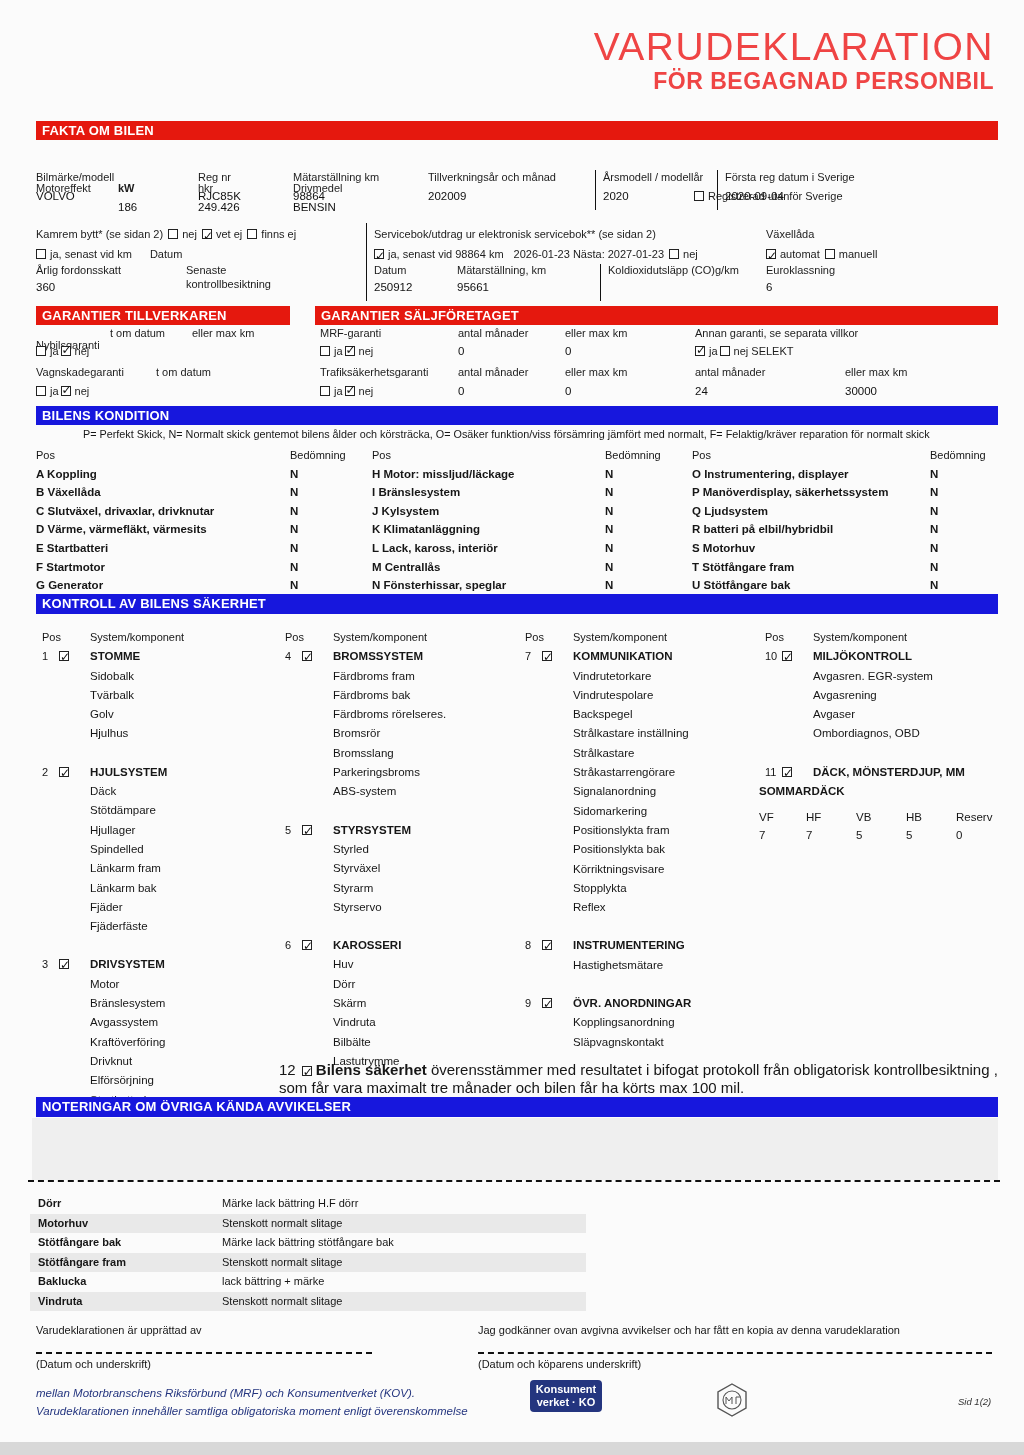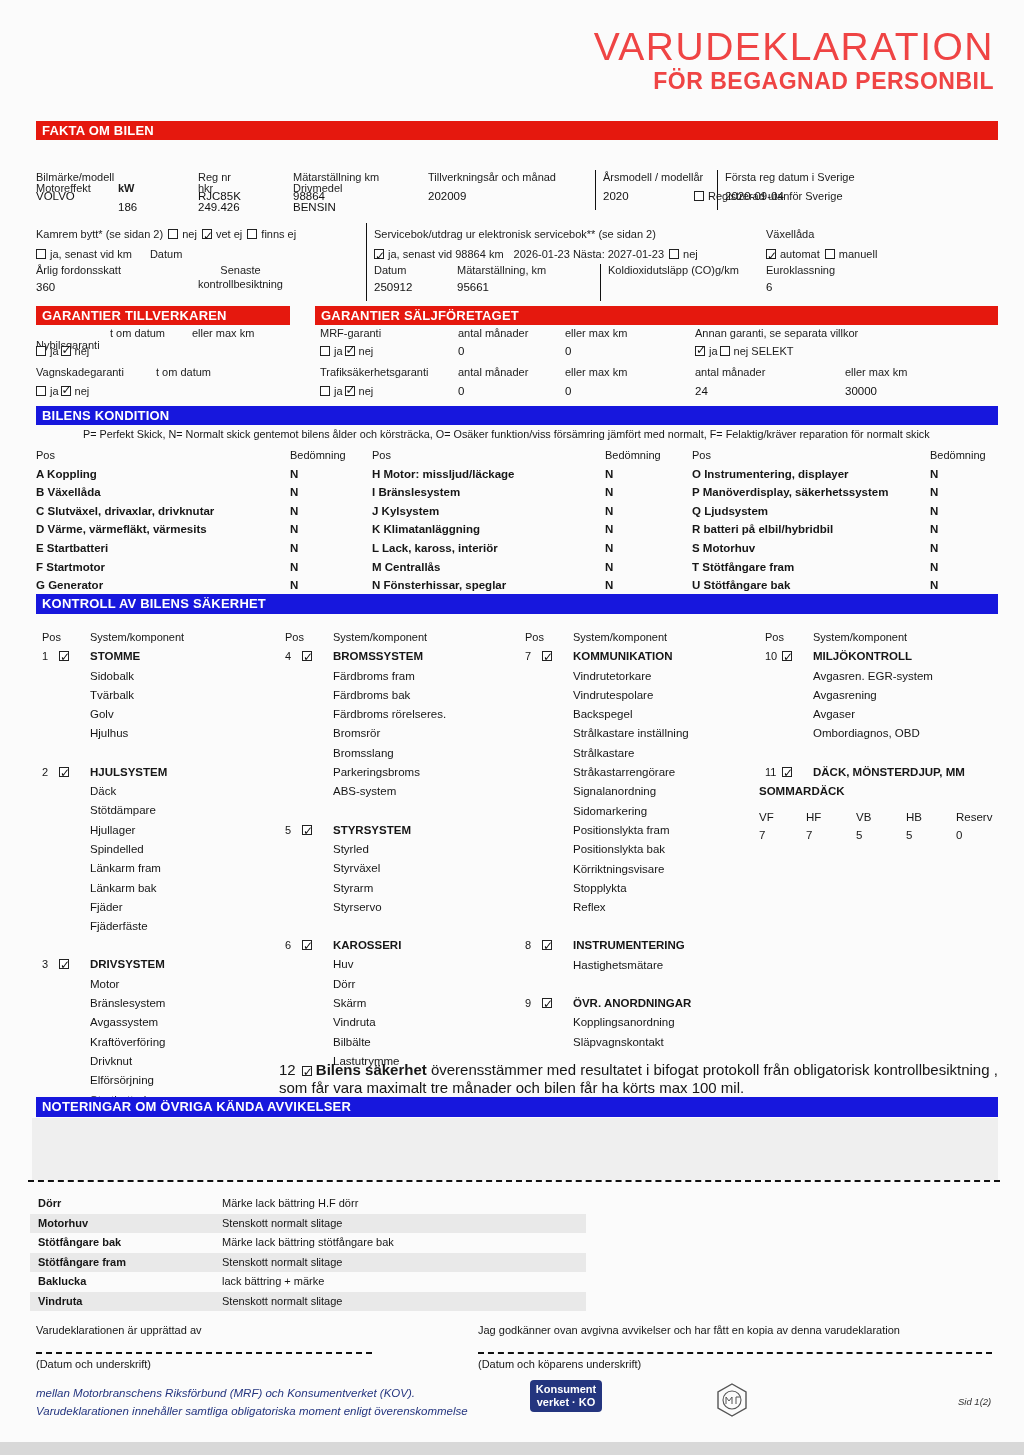--- a/index.html
+++ b/index.html
@@ -36,21 +36,21 @@
   .fcell{position:absolute;top:0;height:40px;}
   .fcell .lbl{line-height:14px;}
   .fcell .val{margin-top:5px;line-height:14px;}
   .fr1 > .fcell:nth-of-type(1){left:0;}
   .fr1 > .fcell:nth-of-type(2){left:162px;}
   .fr1 > .fcell:nth-of-type(3){left:257px;}
   .fr1 > .fcell:nth-of-type(4){left:392px;}
   .fr1 > .fcell:nth-of-type(5){left:559px;border-left:1px solid #111;padding-left:7px;}
   .fr1 > .fcell:nth-of-type(6){left:681px;border-left:1px solid #111;padding-left:7px;}
   .fr4 > .fcell:nth-of-type(1){left:0;}
-  .fr4 > .fcell:nth-of-type(2){left:162px;text-align:center;}
+  .fr4 > .fcell:nth-of-type(2){left:150px;}
   .fr4 > .fcell:nth-of-type(3){left:338px;}
   .fr4 > .fcell:nth-of-type(4){left:421px;}
   .fr4 > .fcell:nth-of-type(5){left:572px;}
   .fr4 > .fcell:nth-of-type(6){left:730px;}
   .vline{position:absolute;width:1px;background:#111;}
   .fline{line-height:20px;font-size:11px;white-space:nowrap;}
   .gap10{display:inline-block;width:10px;}
   .gap18{display:inline-block;width:18px;}
 
   

